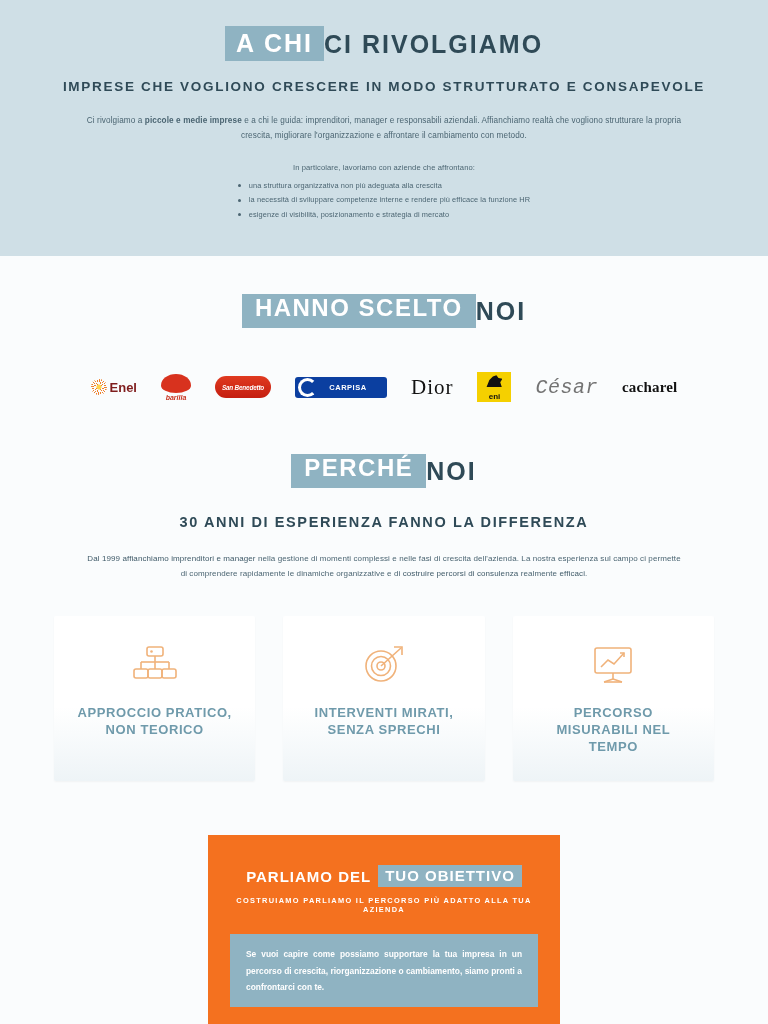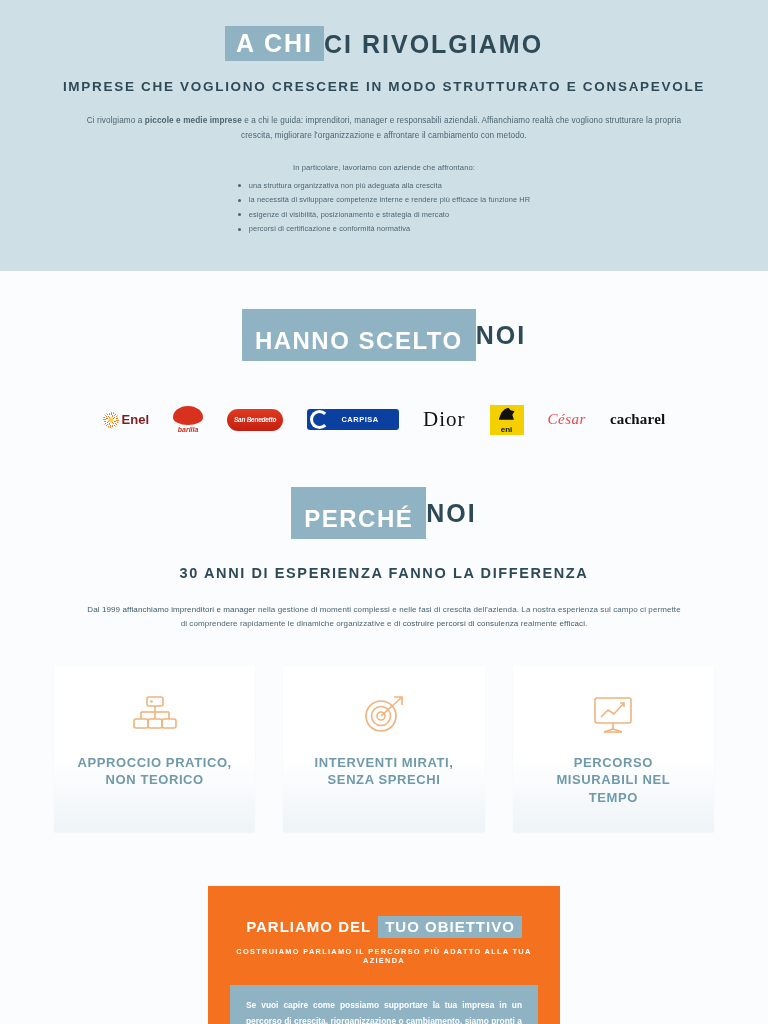--- a/index.html
+++ b/index.html
@@ -95,21 +95,21 @@
     background: #fafcfd;
     padding: 38px 0 18px 0;
     text-align: center;
   }
   .hl2 {
     background: #8fb3c2;
     color: #ffffff;
     font-size: 24px;
     font-weight: bold;
     letter-spacing: 1.5px;
-    padding: 18px 13px 6px 13px;
+    padding: 0 13px 6px 13px;
   }
   .logos {
     display: flex;
     justify-content: center;
     align-items: center;
     gap: 24px;
     margin-top: 44px;
     padding: 0 56px;
   }
   .logo { height: 30px; display: flex; align-items: center; justify-content: center; }
@@ -128,21 +128,21 @@
   .logo-carpisa { width: 92px; height: 21px; background:#0b3fa0; border-radius:3px; display:flex; align-items:center; justify-content:center; position:relative;}
   .carpisa-c { position:absolute; left:3px; top:1px; width:19px; height:19px; border:3px solid #fff; border-radius:50%; border-right-color:transparent;}
   .carpisa-t { color:#fff; font-size:7.5px; font-weight:bold; letter-spacing:0.5px; padding-left:14px;}
 
   .logo-dior { font-family:"Liberation Serif", serif; color:#121212; font-size:21px; letter-spacing:1px; }
 
   .logo-eni { width: 34px; height: 30px; background:#f5d000; display:flex; align-items:flex-end; justify-content:center; position:relative; }
   .eni-dog { position:absolute; top:3px; left:50%; transform:translateX(-50%); width:16px; height:12px; background:#111; clip-path: polygon(0% 100%, 18% 40%, 40% 10%, 62% 0%, 75% 22%, 100% 30%, 86% 58%, 96% 100%);}
   .eni-t { color:#111; font-size:8px; font-weight:bold; margin-bottom:1px; }
 
-  .logo-cesar { font-family:Liberation Serif, serif; font-style:italic; font-size:15px; color:#ef4444; letter-spacing:0.5px; }
+  .logo-cesar { font-family:Liberation Mono, monospace; font-style:italic; font-size:20px; color:#737373; letter-spacing:0.5px; }
 
   .logo-cacharel { font-family:"Liberation Serif", serif; font-size:15px; color:#111; letter-spacing:0.2px; font-weight:bold;}
 
   
   .sec-why {
     background: #fafcfd;
     text-align: center;
     padding: 34px 0 0 0;
   }
   .why-sub {
@@ -246,21 +246,20 @@
     </div>
     <div class="subtitle">IMPRESE CHE VOGLIONO CRESCERE IN MODO STRUTTURATO E CONSAPEVOLE</div>
     <p class="lede">
       <span>Ci rivolgiamo a </span><b>piccole e medie imprese</b><span> e a chi le guida: imprenditori, manager e responsabili aziendali. Affianchiamo realtà che vogliono strutturare la propria crescita, migliorare l'organizzazione e affrontare il cambiamento con metodo.</span>
     </p>
     <div class="inoltre">In particolare, lavoriamo con aziende che affrontano:</div>
     <ul class="bullets">
       <li>una struttura organizzativa non più adeguata alla crescita</li>
       <li>la necessità di sviluppare competenze interne e rendere più efficace la funzione HR</li>
       <li>esigenze di visibilità, posizionamento e strategia di mercato</li>
-      <li>percorsi di certificazione e conformità normativa</li>
     </ul>
   </section>
 
   <section class="sec-clients">
     <div class="title-row">
       <span class="hl2">HANNO SCELTO</span>
       <span class="title-rest">NOI</span>
     </div>
 
     <div class="logos">

